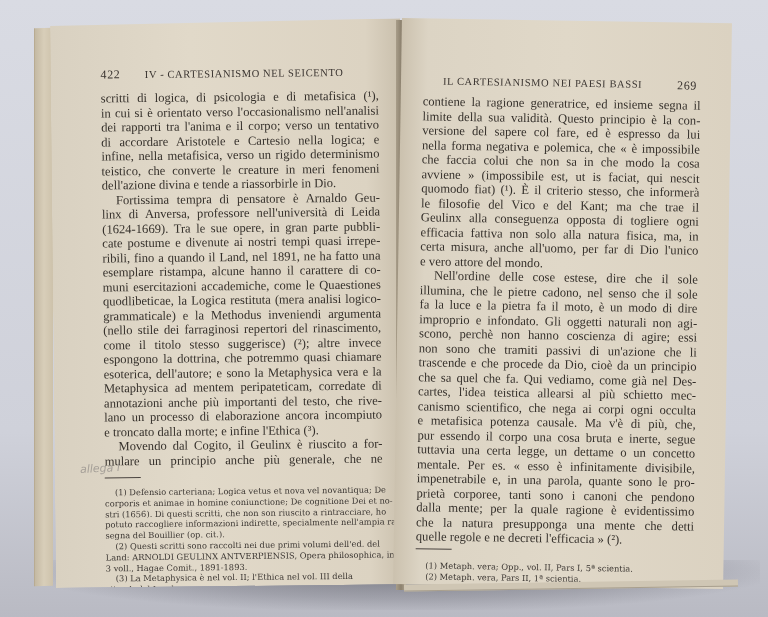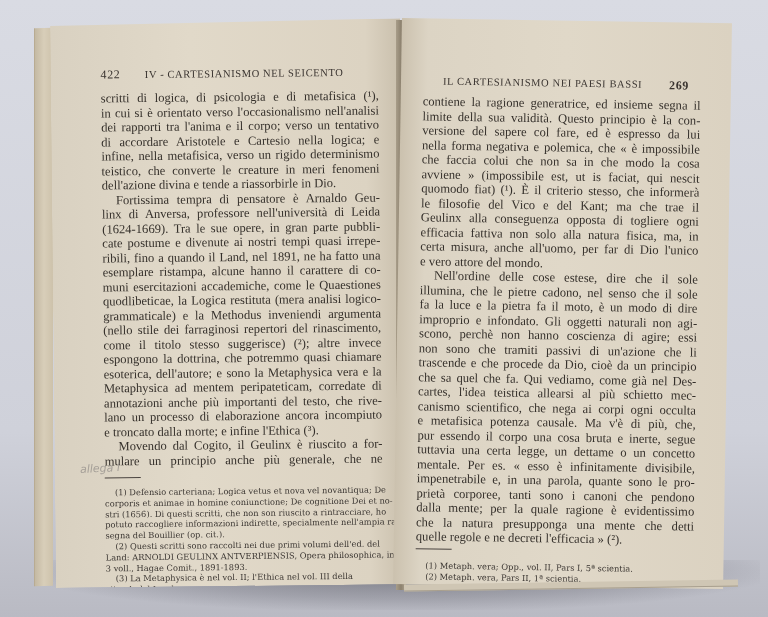--- a/index.html
+++ b/index.html
@@ -132,21 +132,21 @@
   </div>
 </div>
 
 <div class="marginalia">allega l</div>
 
 <div class="gutter"></div>
 
 <div class="page right">
   <div class="running-head" style="left:42px; top:57px; width:258px;">
     <span>IL CARTESIANISMO NEI PAESI BASSI</span>
-    <span class="page-num" style="position:absolute; right:12px; top:-1px;font-weight:bold;">269</span>
+    <span class="page-num" style="position:absolute; right:4px; top:-1px;">269</span>
   </div>
 
   <div class="body-text" style="left:22px; top:76px; width:278px;">
     <span class="line">contiene la ragione generatrice, ed insieme segna il</span>
     <span class="line">limite della sua validità. Questo principio è la con-</span>
     <span class="line">versione del sapere col fare, ed è espresso da lui</span>
     <span class="line">nella forma negativa e polemica, che « è impossibile</span>
     <span class="line">che faccia colui che non sa in che modo la cosa</span>
     <span class="line">avviene » (impossibile est, ut is faciat, qui nescit</span>
     <span class="line">quomodo fiat) (¹). È il criterio stesso, che informerà</span>

